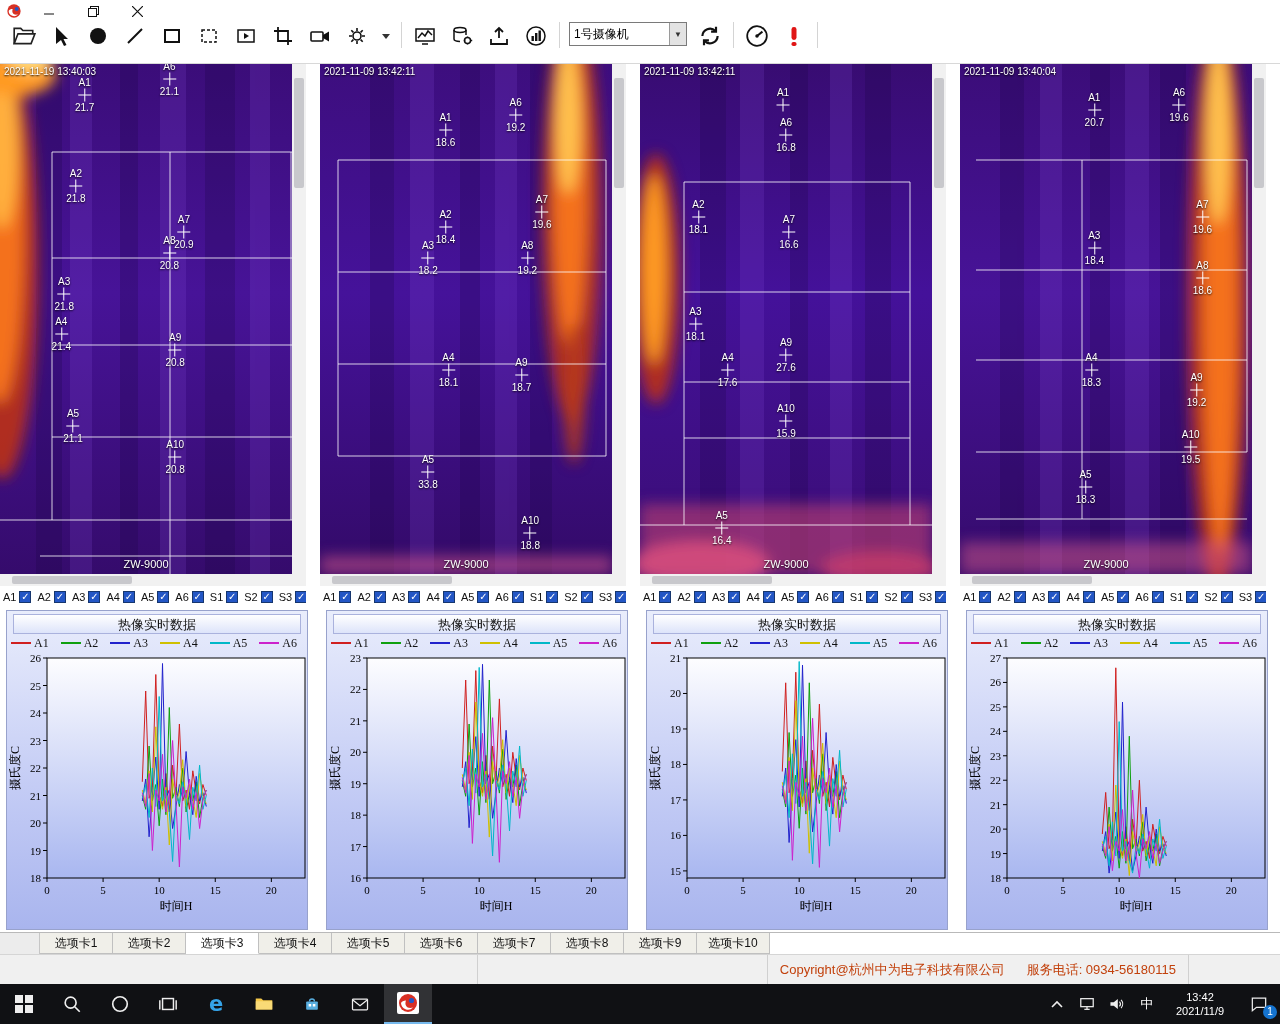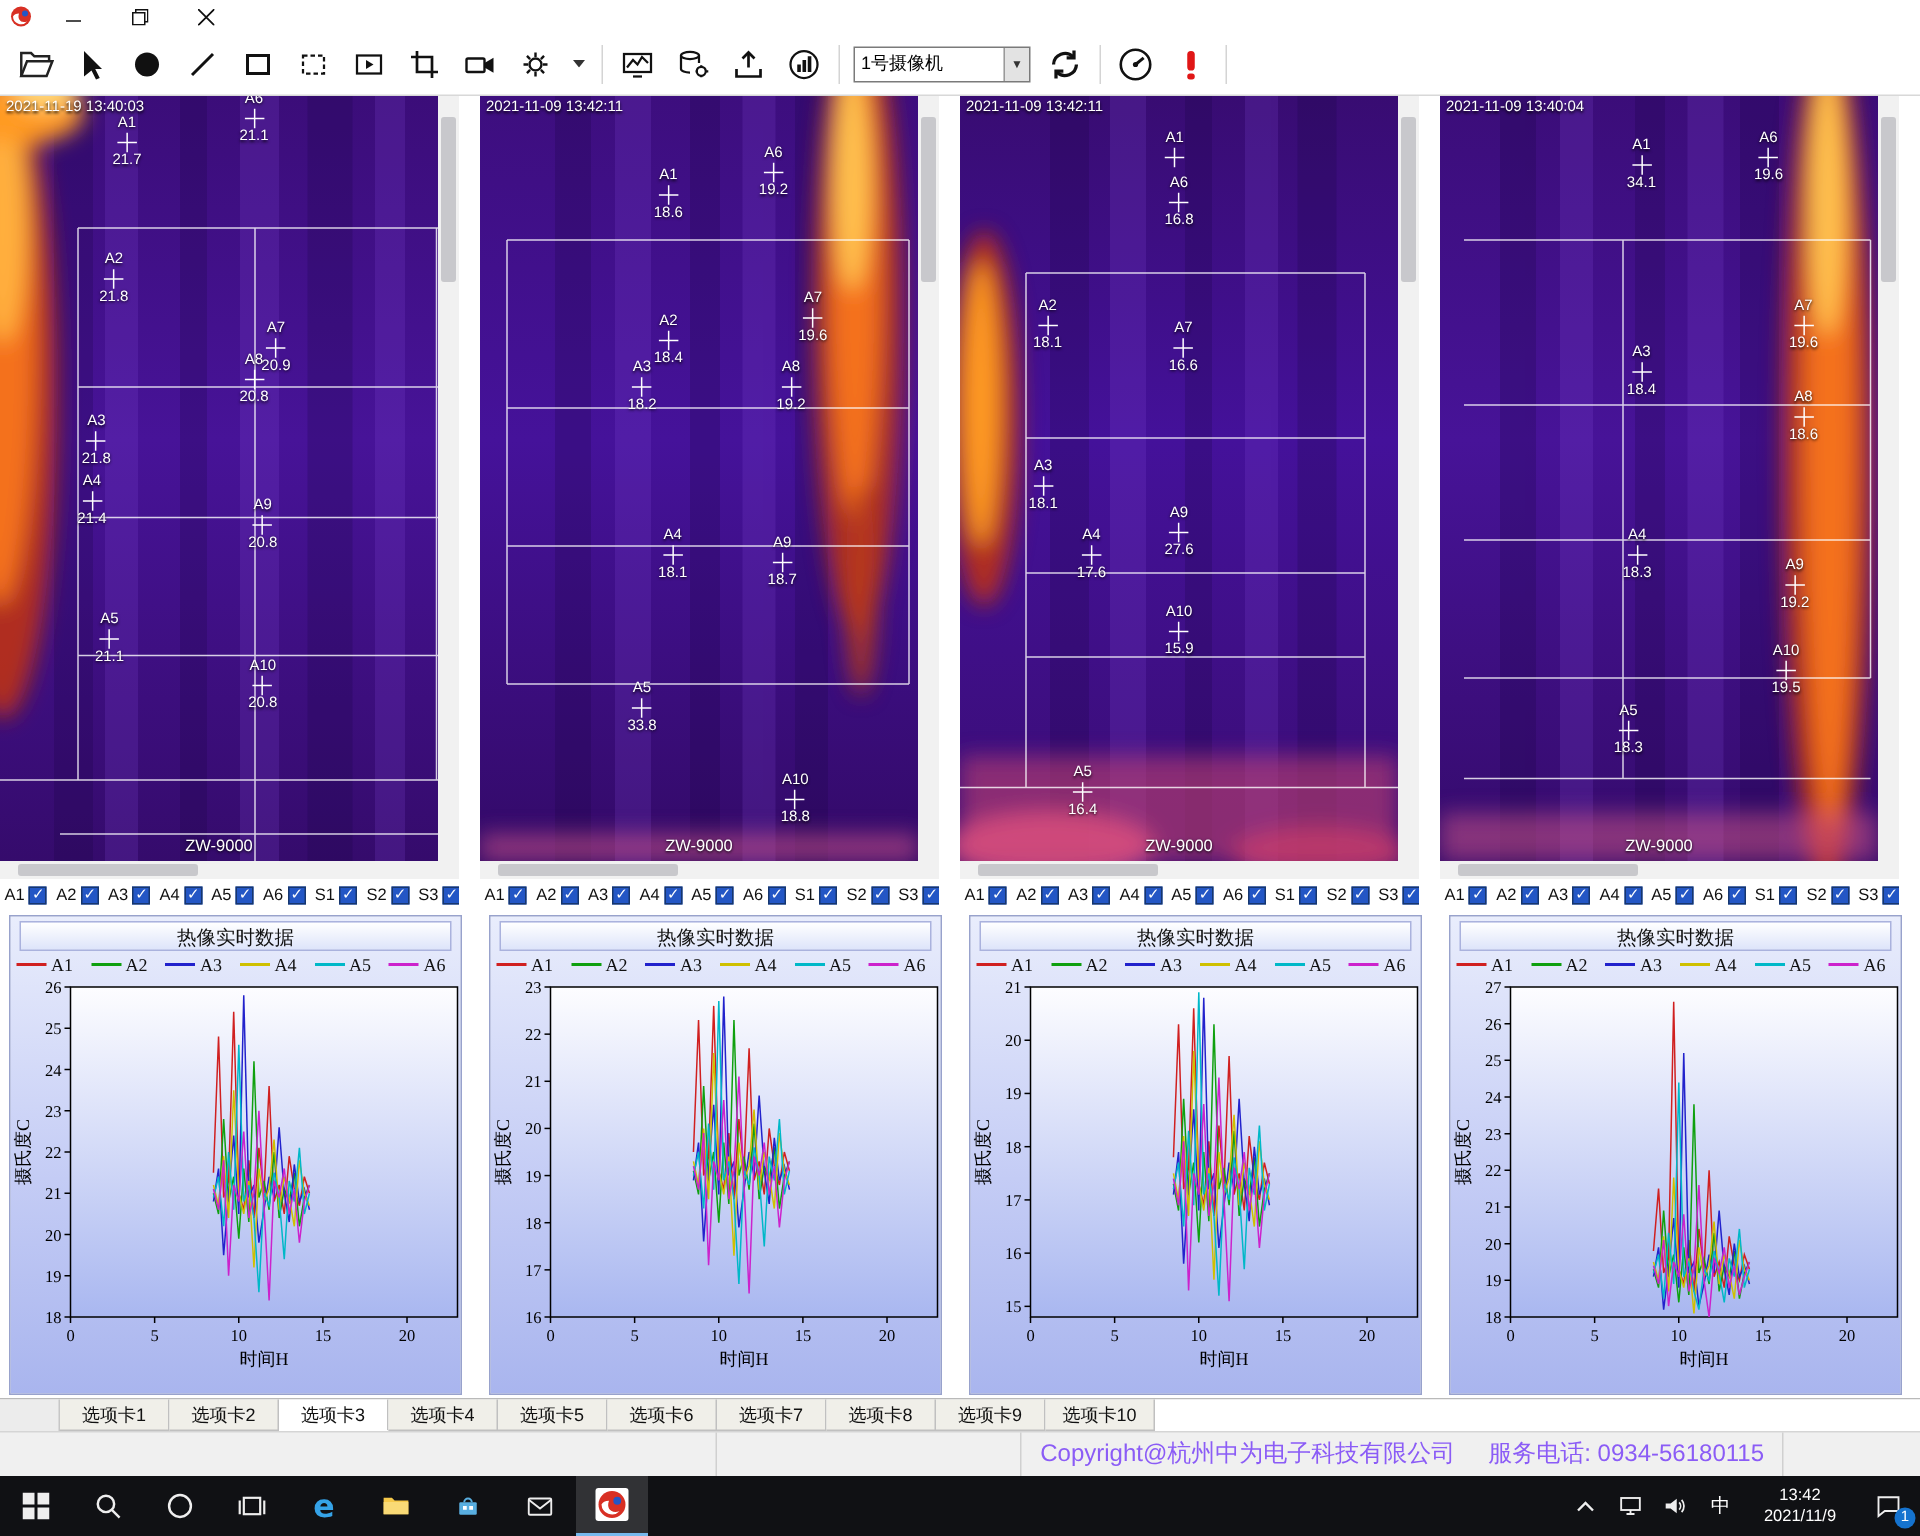--- a/index.html
+++ b/index.html
@@ -8,21 +8,21 @@
   .screen{width:1280px;height:1024px;display:flex;flex-direction:column;background:#fff}
 
   
   .titlebar{height:22px;display:flex;align-items:center;padding:0 2px 0 6px;background:#fff}
   .titlebar .app-ico{width:16px;height:16px;margin-right:5px}
   .titlebar .ttl{font-size:12px;color:#111;flex:1;white-space:nowrap}
   .winbtn{width:44px;height:22px;border:none;background:#fff;display:flex;align-items:center;justify-content:center}
   .winbtn svg{display:block}
 
   
-  .toolbar{height:42px;display:flex;align-items:center;gap:9px;padding:0 10px;background:#fff;border-bottom:1px solid #d8d8d8}
+  .toolbar{height:42px;display:flex;align-items:flex-start;gap:9px;padding:0 10px;background:#fff;border-bottom:1px solid #d8d8d8}
   .tbtn{width:28px;height:28px;border:none;background:transparent;display:flex;align-items:center;justify-content:center;padding:0}
   .tbtn svg{display:block}
   .tsep{width:1px;height:26px;background:#d4d4d4}
   .cam-select{width:118px;height:24px;border:1px solid #7a7a7a;background:#fff;display:flex;align-items:center;font-size:12px}
   .cam-select .val{flex:1;padding-left:4px;white-space:nowrap;overflow:hidden}
   .cam-select .dd{width:17px;height:100%;background:#e3e3e3;border-left:1px solid #9a9a9a;display:flex;align-items:center;justify-content:center;font-size:8px;color:#333}
 
   
   .grid4{display:grid;grid-template-columns:repeat(4,320px)}
   .quad{width:320px;display:flex;flex-direction:column}
@@ -64,21 +64,21 @@
 
   
   .tabbar{height:22px;display:flex;background:#fff;border-top:1px solid #b9b9b9;align-items:stretch}
   .tab-stub{width:40px;background:#ececec;border-right:1px solid #c6c6c6}
   .tab{min-width:73px;padding:0 6px;font-size:12px;line-height:21px;text-align:center;color:#111;
     background:#f0efe9;border-right:1px solid #c0c0c0;border-bottom:1px solid #c0c0c0}
   .tab.selected{background:#fff;font-weight:normal;border-bottom:1px solid #fff}
   .tab-fill{flex:1;background:#fff}
 
   
-  .statusbar{height:30px;background:#f0f0f0;border-top:1px solid #d5d5d5;display:flex;align-items:stretch;font-size:16px;color:#8b5cf6}
+  .statusbar{height:30px;background:#f0f0f0;border-top:1px solid #d5d5d5;display:flex;align-items:stretch;font-size:13px;color:#c2410c}
   .st-sec1{width:478px;border-right:1px solid #d0d0d0}
   .st-sec2{flex:1;border-right:1px solid #d0d0d0}
   .st-sec3{display:flex;align-items:center;gap:22px;padding:0 12px;white-space:nowrap}
   .st-sec4{width:92px;border-left:1px solid #d0d0d0}
 
   
   .taskbar{height:40px;background:#101114;display:flex;align-items:stretch;color:#eee}
   .tb-btn{width:48px;display:flex;align-items:center;justify-content:center;background:transparent;border:none;position:relative}
   .tb-btn.active{background:rgba(255,255,255,.14);border-bottom:2px solid #76b9ed}
   .edge-e{color:#35a3e8;font-weight:bold;font-size:21px;font-family:"DejaVu Sans",sans-serif}
@@ -775,21 +775,21 @@
             <path d="M16 96 H287 M16 206 H287 M16 296 H287 M16 388 H287 M16 455 H287 M122 96 V455 M287 96 V388" fill="none" stroke="rgba(255,255,255,.8)" stroke-width="1"></path>
           </svg>
           <div class="ts">2021-11-09 13:40:04</div>
           <div class="pts">
               <div class="pt" style="left: 46%; top: 9%;">
                 <div class="pt-label">A1</div>
                 <div class="pt-cross">
                   <i class="ch"></i>
                   <i class="cv"></i>
                 </div>
-                <div class="pt-temp">34.1</div>
+                <div class="pt-temp">20.7</div>
               </div>
               <div class="pt" style="left: 75%; top: 8%;">
                 <div class="pt-label">A6</div>
                 <div class="pt-cross">
                   <i class="ch"></i>
                   <i class="cv"></i>
                 </div>
                 <div class="pt-temp">19.6</div>
               </div>
               <div class="pt" style="left: 83%; top: 30%;">

